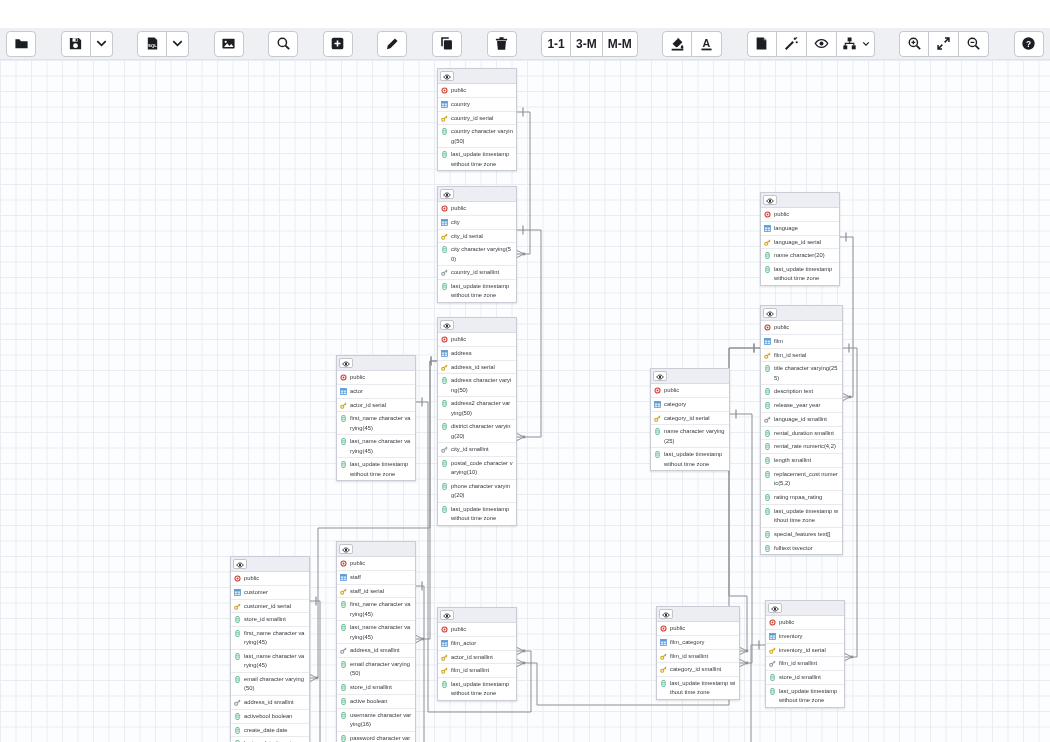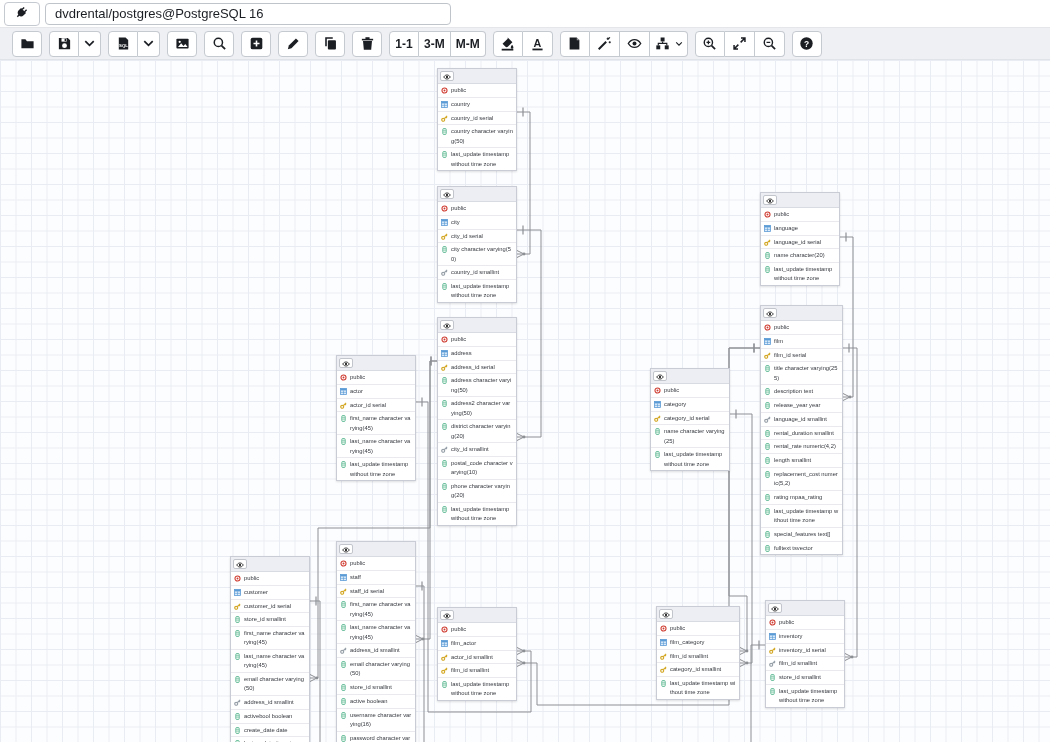--- a/index.html
+++ b/index.html
@@ -10,21 +10,21 @@
   .titlebar{position:absolute;top:0;left:0;right:0;height:28px;background:#fff;
             border-bottom:1px solid #e4e6ea;display:flex;align-items:center;padding:0 4px;gap:5px;box-sizing:border-box;}
   .plug-btn{width:34px;height:22px;border:1px solid #c5c9d0;border-radius:4px;background:#fff;
             display:flex;align-items:center;justify-content:center;}
   .plug-btn svg{width:16px;height:16px;}
   .title-box{width:406px;height:22px;border:1px solid #bfc4cb;border-radius:4px;background:#fff;
              font-size:13px;display:flex;align-items:center;padding:0 9px;box-sizing:border-box;white-space:nowrap;}
 
   
   .toolbar{position:absolute;top:28px;left:0;right:0;height:32px;background:#eef0f3;
-           border-bottom:1px solid #e0e3e7;display:flex;align-items:center;padding:0 12px;gap:7px;box-sizing:border-box;}
+           border-bottom:1px solid #e0e3e7;display:flex;align-items:center;padding:0 6px;gap:7px;box-sizing:border-box;justify-content:space-between;}
   .tgroup{display:flex;}
   .tbtn{min-width:30px;height:26px;background:#fff;border:1px solid #c5c9d0;display:flex;align-items:center;
         justify-content:center;font-size:12px;font-weight:bold;color:#1b1e23;padding:0 5px;box-sizing:border-box;cursor:pointer;}
   .tgroup .tbtn{border-radius:0;border-left-width:0;}
   .tgroup .tbtn:first-child{border-left-width:1px;border-top-left-radius:4px;border-bottom-left-radius:4px;}
   .tgroup .tbtn:last-child{border-top-right-radius:4px;border-bottom-right-radius:4px;}
   .tbtn.narrow{min-width:20px;padding:0 3px;}
   .tbtn svg{width:15px;height:15px;display:block;}
   .tbtn .chev{width:10px;height:10px;margin-left:2px;}
 
@@ -47,33 +47,20 @@
   .nrow:last-child{border-bottom:none;}
   .nrow .ric{flex:0 0 auto;width:7px;height:7px;margin-right:3px;margin-top:1px;}
   .nrow .ric svg{width:7px;height:7px;display:block;}
   .nrow .rlabel{word-break:break-all;}
 </style>
 </head>
 <body>
 
 <div id="page">
 
-  <div class="titlebar">
-    <div class="plug-btn">
-      <span>
-        <svg viewBox="0 0 16 16">
-            <g transform="rotate(45 8 8)" stroke="#1b1e23" fill="none" stroke-width="1.4">
-          <path d="M5.2 6.5h5.6v2.7a2.8 2.8 0 0 1-5.6 0z" fill="#1b1e23"></path>
-          <path d="M6.3 6.3V3.2M9.7 6.3V3.2M8 12v2.6"></path>
-            </g>
-          </svg>
-      </span>
-    </div>
-    <div class="title-box">dvdrental/postgres@PostgreSQL 16</div>
-  </div>
 
   <div class="toolbar" id="toolbar">
       <div class="tgroup">
         <button class="tbtn">
           <span>
             <svg viewBox="0 0 16 16" xmlns="http://www.w3.org/2000/svg">
               <path d="M1.5 3.5h4.3l1.6 2h7.1v7.5h-13z" fill="currentColor"></path>
             </svg>
           </span>
         </button>

